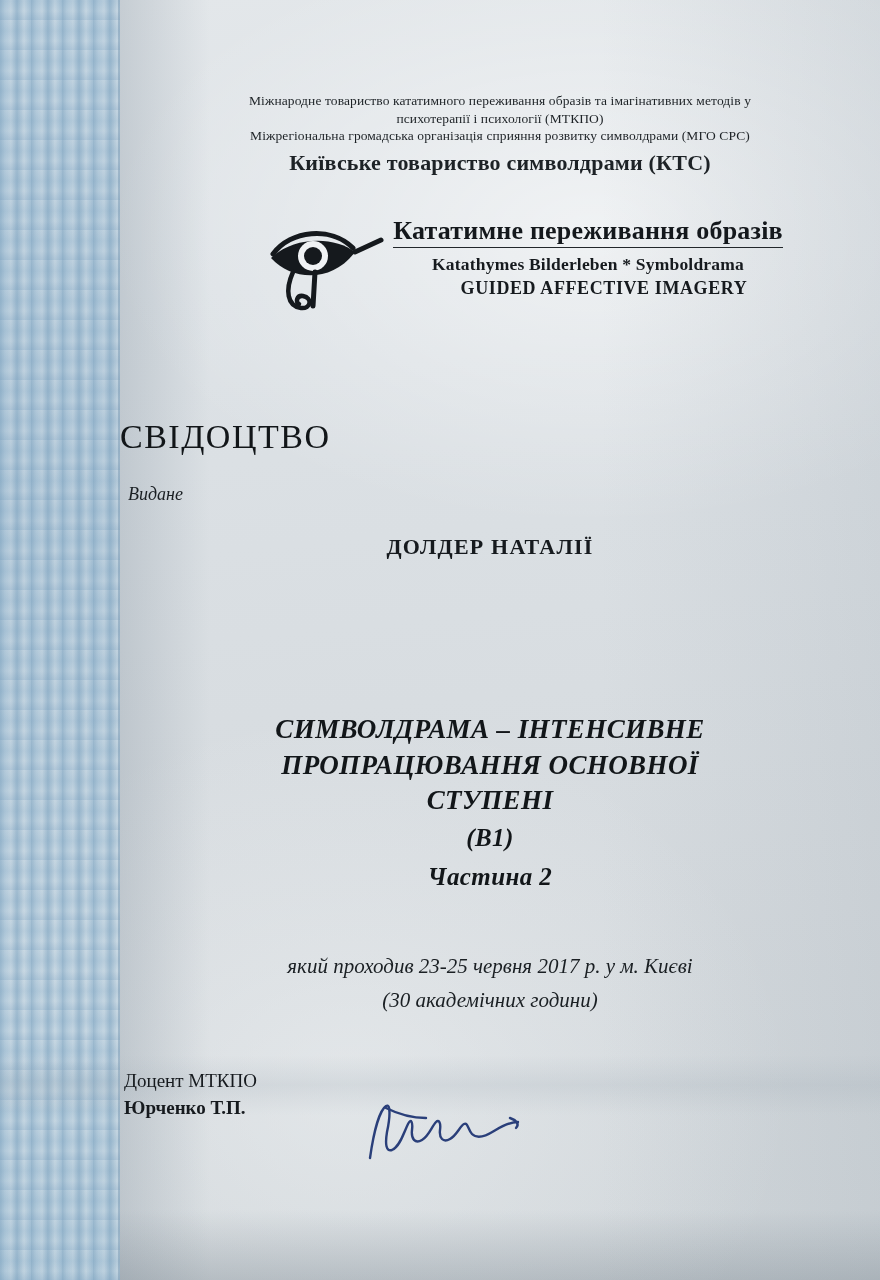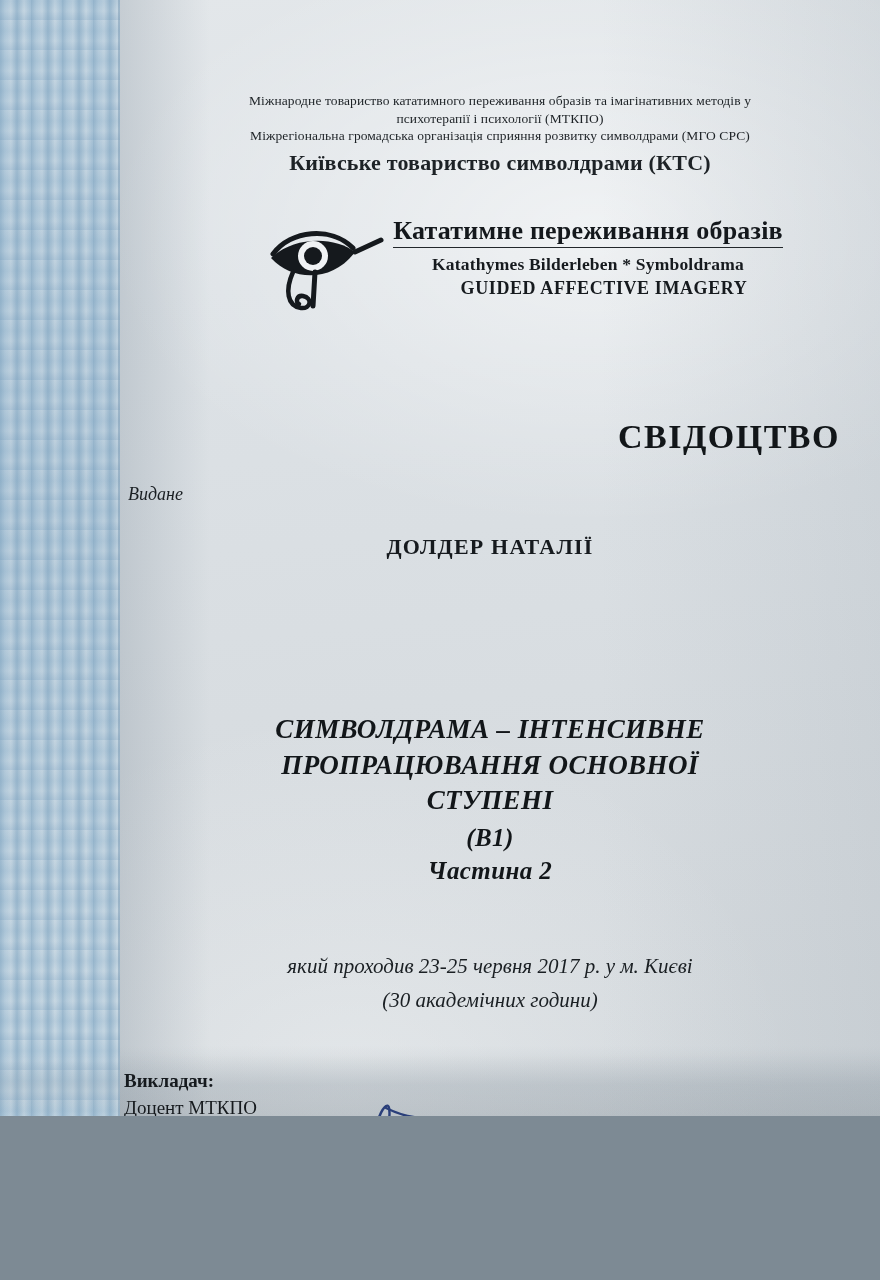--- a/index.html
+++ b/index.html
@@ -11,21 +11,21 @@
     width: 880px;
     height: 1280px;
     overflow: hidden;
     font-family: "Liberation Serif", serif;
   }
 
   
   .scan {
     position: relative;
     width: 880px;
-    height: 1116px;
+    height: 1280px;
     background:
       linear-gradient(105deg, rgba(255,255,255,0.10) 0%, rgba(255,255,255,0.0) 35%),
       linear-gradient(180deg, #d7dce0 0%, #cfd5d9 25%, #ced4d8 60%, #c8ced3 100%);
     overflow: hidden;
   }
 
   
   .fabric {
     position: absolute;
     left: 0; top: 0;
@@ -147,23 +147,23 @@
     font-weight: bold;
     margin-top: 3px;
     letter-spacing: 0.6px;
     margin-left: 32px;
   }
 
   .doc-title {
     position: absolute;
     left: 0; top: 418px;
     width: 720px;
-    text-align: right;
+    text-align: left;
     font-size: 34px;
-    font-weight: bold;
+    font-weight: normal;
     letter-spacing: 1.5px;
     color: #121619;
   }
 
   .issued-label {
     position: absolute;
     left: 8px; top: 484px;
     font-size: 18px;
     font-style: italic;
     color: #1a1f23;
@@ -203,20 +203,21 @@
     color: #121619;
   }
   .course .level {
     display: block;
     font-size: 25px;
     margin-top: 2px;
   }
   .course .part {
     display: block;
     font-size: 25px;
+    margin-top: 6px;
   }
 
   .when {
     position: absolute;
     left: 0; top: 950px;
     width: 740px;
     text-align: center;
     font-size: 21px;
     font-style: italic;
     line-height: 1.6;
@@ -298,21 +299,20 @@
       <span class="level">(B1)</span>
       <span class="part">Частина 2</span>
     </div>
 
     <div class="when">
       <div>який проходив 23-25 червня 2017 р. у м. Києві</div>
       <div>(30 академічних години)</div>
     </div>
 
     <div class="signature-block">
-      <div class="sig-role">Викладач:</div>
       <div class="sig-pos">Доцент МТКПО</div>
       <div class="sig-name">Юрченко Т.П.</div>
     </div>
 
     <div class="signature-mark">
       <svg viewBox="0 0 190 70" width="190" height="70" aria-hidden="true">
         <g fill="none" stroke="#2a3f7a" stroke-width="2.4" stroke-linecap="round" stroke-linejoin="round">
           <path d="M10 62 C14 34, 20 14, 26 10 C31 7, 30 22, 27 36 C25 48, 26 56, 32 54 C40 51, 44 36, 48 28 C51 22, 53 26, 52 34 C51 43, 55 48, 62 44 C69 40, 72 30, 76 26 C79 23, 81 27, 80 34 C79 42, 83 47, 90 43 C97 39, 100 30, 104 28 C108 26, 108 34, 112 38 C117 43, 126 40, 134 35 C142 30, 150 26, 158 26"></path>
           <path d="M26 12 C38 18, 52 22, 66 22"></path>
           <path d="M150 22 C156 24, 160 28, 156 32"></path>

